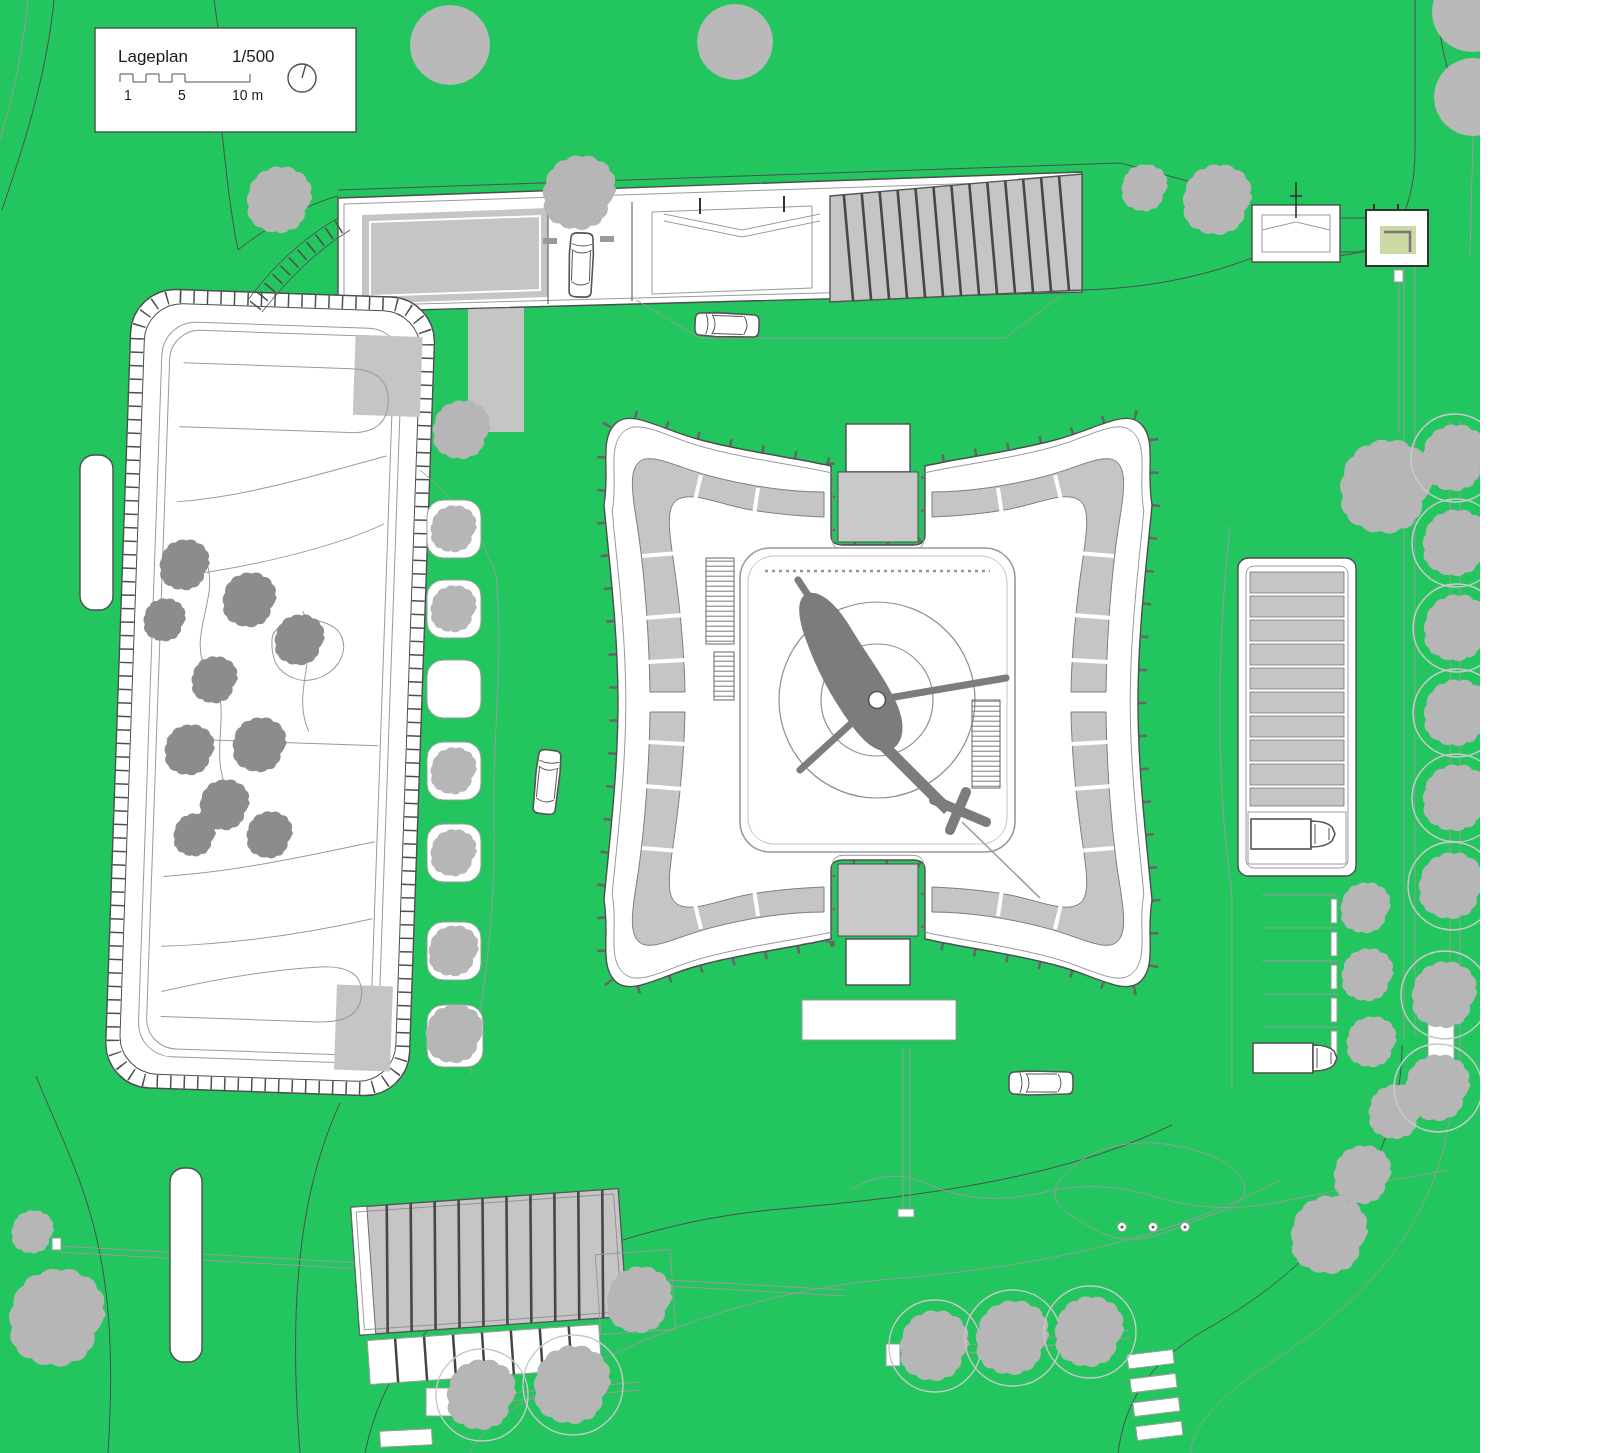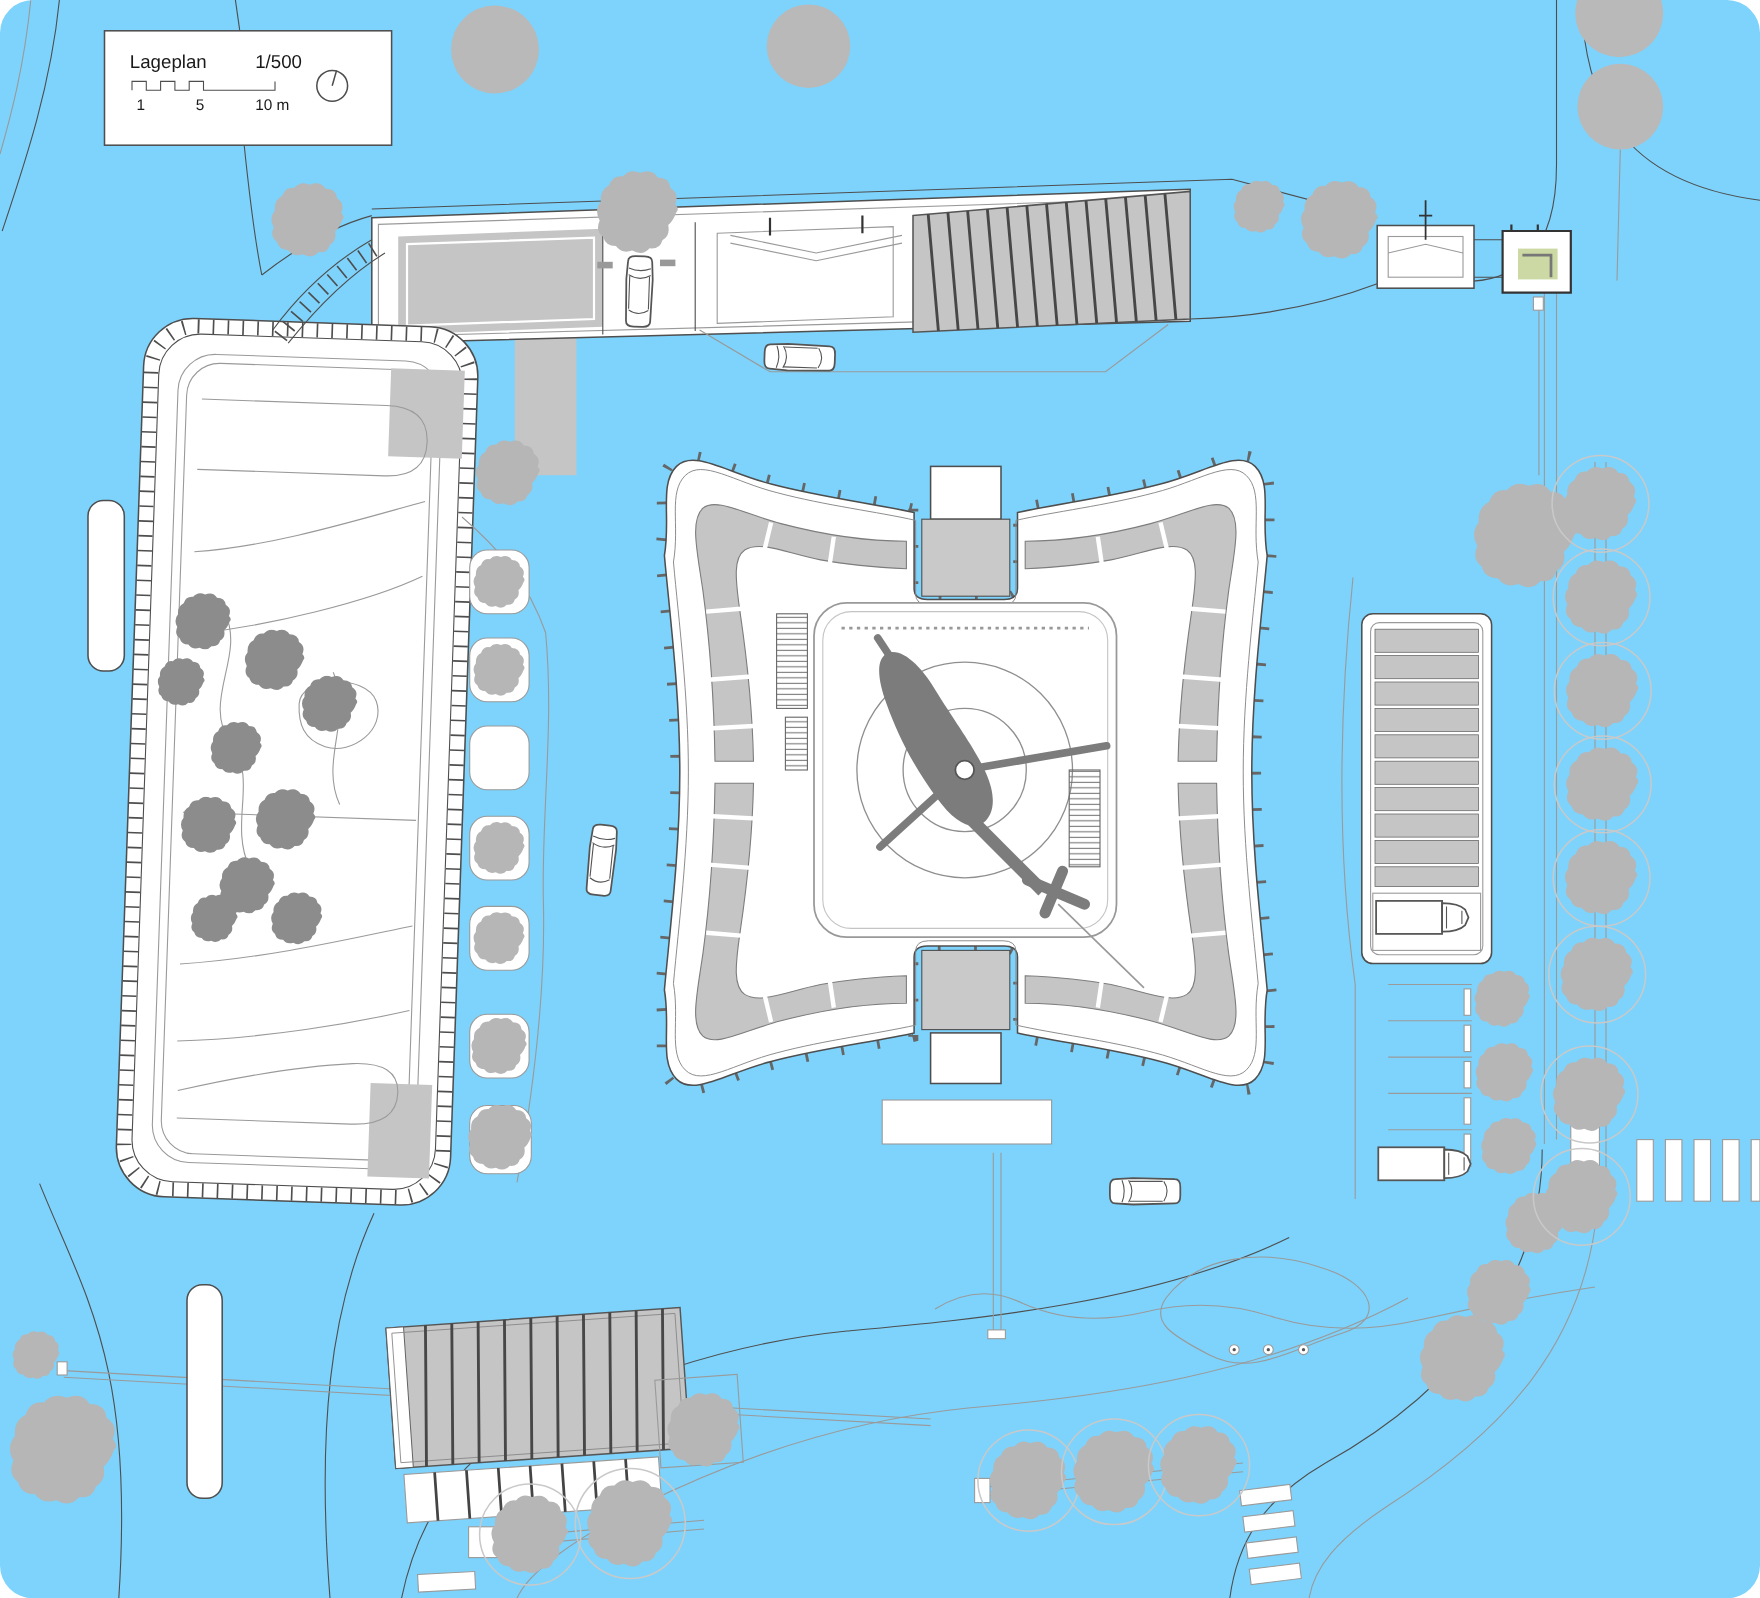--- a/index.html
+++ b/index.html
@@ -1,17 +1,17 @@
 <!DOCTYPE html>
 <html style="--line: #4e4e4e; --lightline: #9a9a9a; --ramp: #c5c5c5; --core: #c9c9c9; --treedark: #8c8c8c; --treelight: #b6b6b6; --treeplain: #b9b9b9; --treecircle: #c9c9c9; --heli: #7c7c7c; --green: #ccd9a4; --stripe: #474747;"><head>
 <meta charset="utf-8">
 <style>
   html,body{margin:0;padding:0;background:#fff;}
-  .stage{position:relative;width:1600px;height:1453px;background:#7dd3fc;overflow:hidden;
-         font-family:"Liberation Sans", sans-serif;border-radius:30px;}
+  .stage{position:relative;width:1480px;height:1453px;background:#22c55e;overflow:hidden;
+         font-family:"Liberation Sans", sans-serif;}
   svg{position:absolute;left:0;top:0;}
   
   .ln  {stroke:var(--line);fill:none;stroke-width:1.4;}
   .ln2 {stroke:var(--line);fill:none;stroke-width:1;}
   .lnt {stroke:var(--lightline);fill:none;stroke-width:1;}
   .lnw {stroke:#fff;fill:none;}
   .fw  {fill:#fff;stroke:var(--line);stroke-width:1.4;}
   .fw2 {fill:#fff;stroke:var(--lightline);stroke-width:1;}
   .framp{fill:var(--ramp);}
   .fcore{fill:var(--core);stroke:var(--line);stroke-width:1;}

